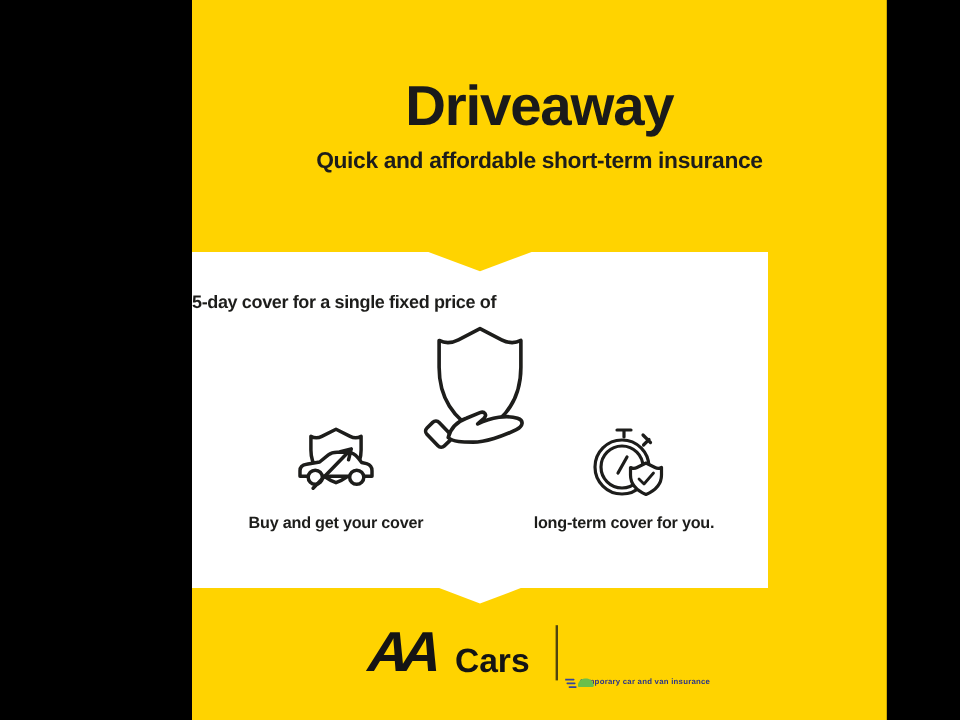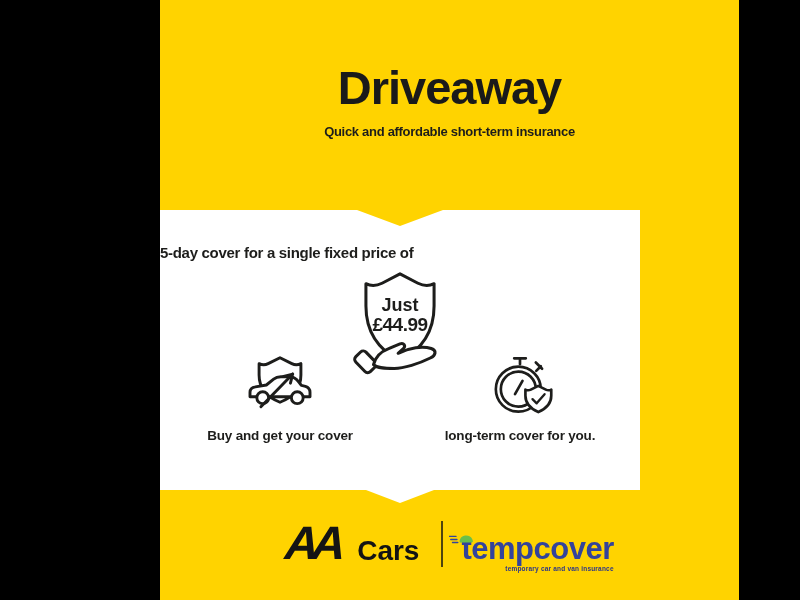--- a/index.html
+++ b/index.html
@@ -8,21 +8,21 @@
     font-family:"Liberation Sans", sans-serif;color:#1d1d1b;
   }
   .poster{position:absolute;left:160px;top:0;width:579px;height:600px;background:#ffd300;}
   
   .title{
     position:absolute;top:64px;left:0;width:100%;text-align:center;
     font-size:47px;font-weight:800;letter-spacing:-1px;line-height:1.0;color:#1a1a1a;
   }
   .subtitle{
     position:absolute;top:124px;left:0;width:100%;text-align:center;
-    font-size:13px;font-weight:700;letter-spacing:-0.3px;color:#1d1d1b;
+    font-size:19px;font-weight:700;letter-spacing:-0.3px;color:#1d1d1b;
   }
   
   .white-panel{position:absolute;top:210px;left:0;width:480px;height:280px;background:#ffffff;}
   .chevron-top{
     position:absolute;top:0;left:240px;transform:translateX(-50%);
     width:0;height:0;border-left:43px solid transparent;border-right:43px solid transparent;
     border-top:16px solid #ffd300;
   }
   .chevron-bottom{
     position:absolute;top:280px;left:240px;transform:translateX(-50%);
@@ -90,24 +90,20 @@
     <div class="chevron-top"></div>
 
     <div class="intro">5-day cover for a single fixed price of</div>
 
     <div class="price-shield">
       <svg width="100" height="106" viewBox="0 0 100 112">
         <path class="ln" d="M50 4 L69 14 C75 17 81 17 86 14.5 L86 38 C86 63 75 83 50 96 C25 83 14 63 14 38 L14 14.5 C19 17 25 17 31 14 Z"></path>
         <rect class="lnw" x="6" y="86" width="15" height="22" rx="4" transform="rotate(-44 13.5 97)"></rect>
         <path class="lnw" d="M22 100 C24 92 30 86 38 83 L50 78 C54 76.5 56.5 80 53.5 83 L48 88 C60 82 74 80 83 83 C89 85 88 90 82 93 C70 99 54 104 44 104 C35 104 26 104 22 100 Z"></path>
       </svg>
-      <div class="badge-text">
-        <span class="l1">Just</span>
-        <span class="l2">£44.99</span>
-      </div>
     </div>
 
     <div class="feature left">
       <div class="icon-box">
         <svg width="74" height="60" viewBox="0 0 80 66">
           <path class="ln" d="M40 3 L53 9.5 C56 11 60 11 63 9.5 L63 22 C63 36 55 46 40 52 C25 46 17 36 17 22 L17 9.5 C20 11 24 11 27 9.5 Z"></path>
           <path class="lnw" d="M7 46 L7 41 C7 37.5 9.5 35.5 13 35 L25 33 L33 26.5 C35.5 24.5 38 24 41 24 L50 24 C54.5 24 58 26 60.5 29.5 L63.5 33.5 L68 34.5 C71.5 35.5 73 38 73 41 L73 46 Z"></path>
           <circle class="lnw" cx="21" cy="47" r="6.5"></circle>
           <circle class="lnw" cx="59" cy="47" r="6.5"></circle>
           <path class="ln" d="M19 57 L54 21 M54 21 L44 23.5 M54 21 L51.5 31"></path>
@@ -140,18 +136,17 @@
 
   <div class="footer-row">
     <div class="aa-logo">AA</div>
     <div class="cars-label">Cars</div>
     <div class="logo-divider"></div>
     <div class="tempcover">
       <svg class="tempcover-car" width="30" height="16" viewBox="0 0 34 16">
         <path d="M0 5 H8 M2 8.5 H9 M4 12 H10" stroke="#33439b" stroke-width="1.6" stroke-linecap="round" fill="none"></path>
         <path d="M12 11 C12 7.5 14.5 4.5 18.5 4 C22 3.6 25.5 5.5 26.5 8.5 L27 10 C27.3 11 26.6 12 25.5 12 L13.5 12 C12.7 12 12 11.6 12 11 Z" fill="#6abf4b"></path>
       </svg>
-      <span class="tempcover-word">tempcover</span>
       <span class="tempcover-tagline">temporary car and van insurance</span>
     </div>
   </div>
 
 </div>
 
 </body></html>

